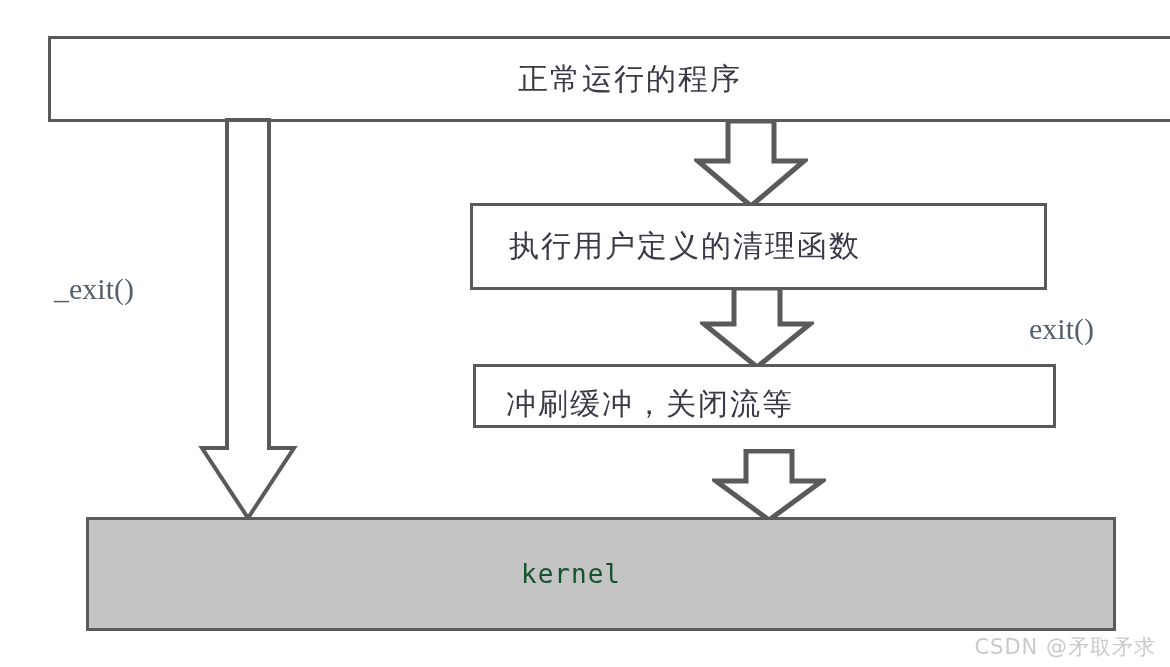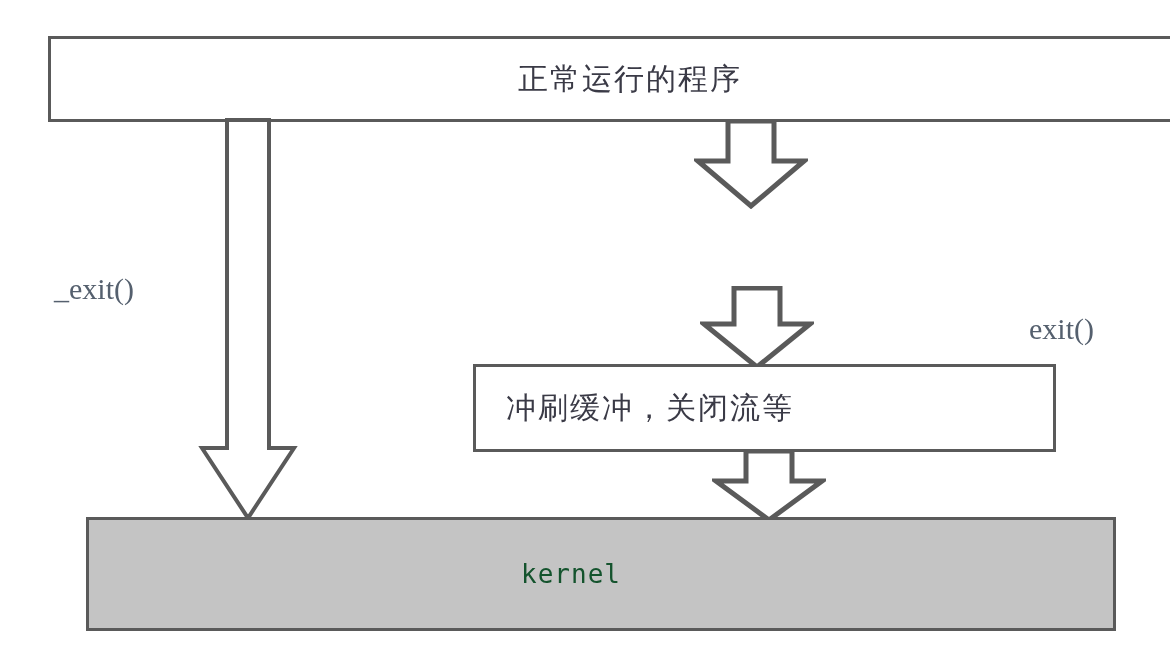--- a/index.html
+++ b/index.html
@@ -41,21 +41,21 @@
   #box-program .box-label { font-size: 30px; }
 
   
   #box-cleanup {
     left: 470px; top: 203px; width: 577px; height: 87px;
   }
   #box-cleanup .box-label { font-size: 30px; padding-left: 36px; }
 
   
   #box-flush {
-    left: 473px; top: 364px; width: 583px; height: 88px;
+    left: 473px; top: 364px; width: 583px; height: 64px; align-items: flex-end;
   }
   #box-flush .box-label { font-size: 30px; padding-left: 30px; }
 
   
   #box-kernel {
     left: 86px; top: 517px; width: 1030px; height: 114px;
     background: #c4c4c4;
     justify-content: center;
   }
   #box-kernel .box-label {
@@ -130,26 +130,30 @@
       <polygon points="34,2 80,2 80,38 110,38 57,81 4,38 34,38"></polygon>
     </svg>
   </div>
 
   <div class="arrow" id="arrow-flush-kernel" style="left:712px; top:449px;">
     <svg width="114" height="74" viewBox="0 0 114 74">
       <polygon points="34,2 80,2 80,32 110,32 57,71 4,32 34,32"></polygon>
     </svg>
   </div>
 
+  <div class="box left" id="box-cleanup">
+    <span class="box-label">执行用户定义的清理函数</span>
+  </div>
 
   <div class="box left" id="box-flush">
     <span class="box-label">冲刷缓冲，关闭流等</span>
   </div>
 
   <div class="box center" id="box-kernel">
     <span class="box-label">kernel</span>
   </div>
 
   <div class="call-label" id="label-exit-underscore">_exit()</div>
   <div class="call-label" id="label-exit">exit()</div>
 
+  <div id="watermark">CSDN @矛取矛求</div>
 
 </div>
 
 </body></html>

